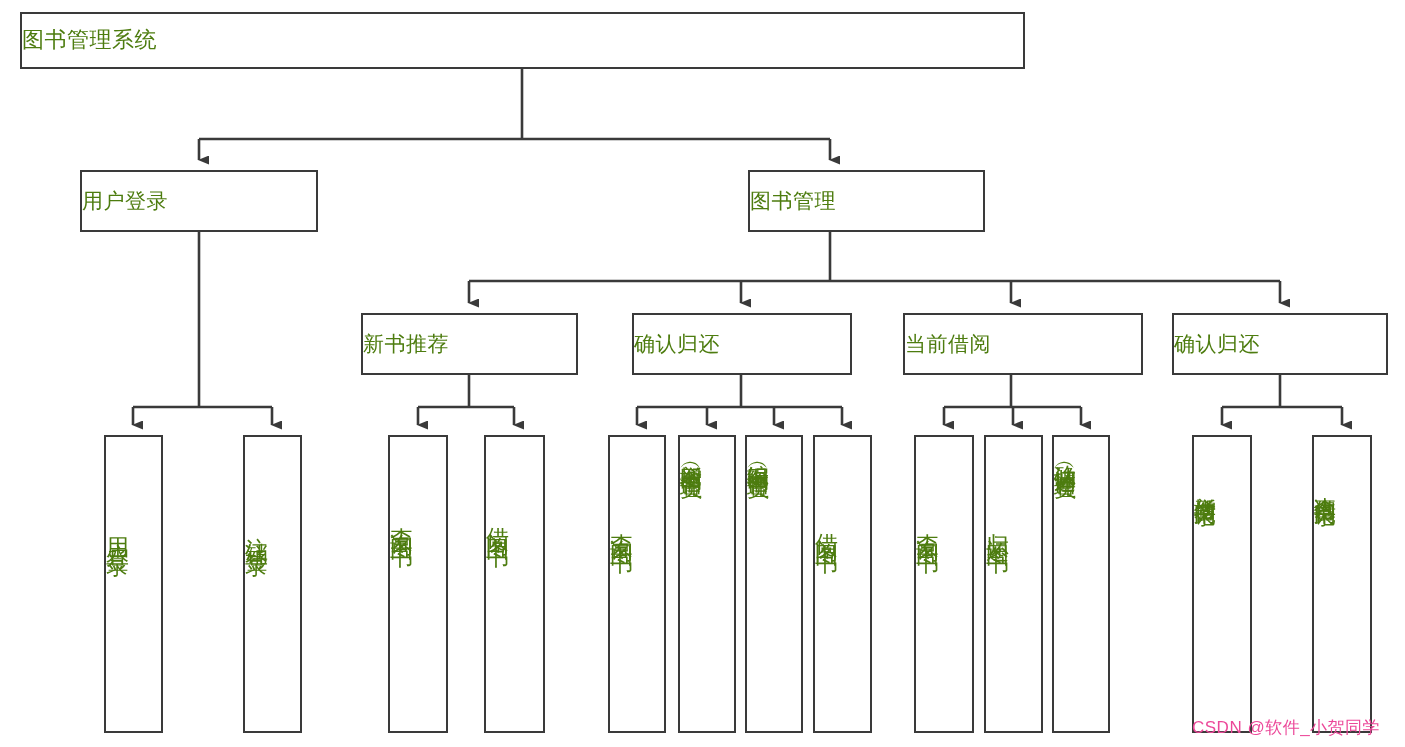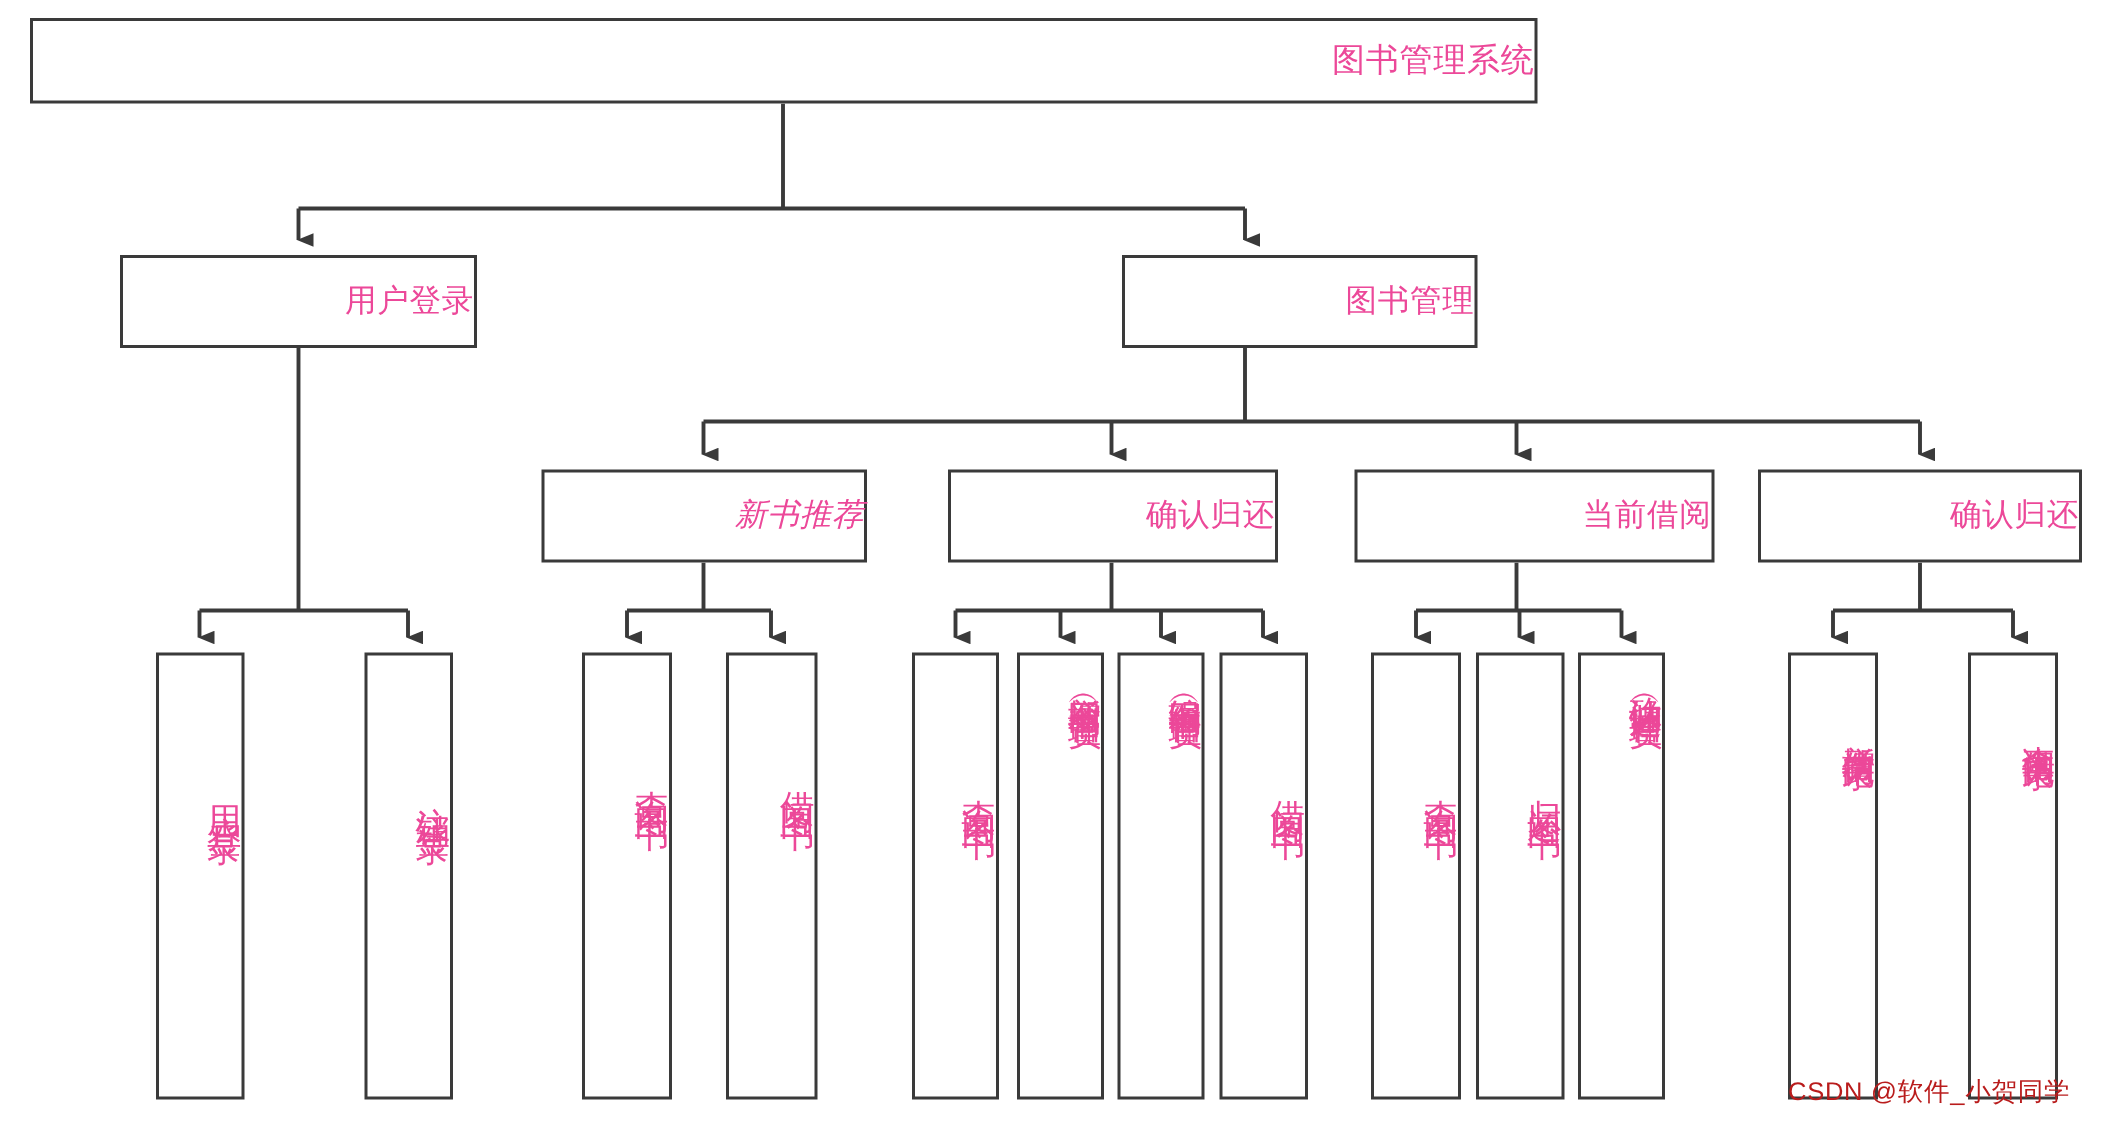--- a/index.html
+++ b/index.html
@@ -25,22 +25,22 @@
     width: 1405px;
     height: 747px;
   }
   .node {
     position: absolute;
     box-sizing: border-box;
     background: #ffffff;
     border: 2px solid #3a3a3a;
     display: flex;
     align-items: center;
-    justify-content: flex-end;
-    color: #ec4899;
+    justify-content: flex-start;
+    color: #4d7c0f;
   }
   .node-label {
     display: block;
     line-height: 1.12;
     text-align: center;
     white-space: nowrap;
   }
   
   .h-node .node-label {
     font-size: 21px;
@@ -63,21 +63,21 @@
     white-space: nowrap;
     text-align: left;
   }
   .v-node.tall-text .node-label {
     font-size: 22px;
     letter-spacing: 2px;
   }
   .watermark {
     position: absolute;
     font-size: 17px;
-    color: #b91c1c;
+    color: #ec4899;
     white-space: nowrap;
     letter-spacing: 0.5px;
   }
 </style>
 </head>
 <body>
 
 <div id="canvas">
 
   <svg id="connectors" viewBox="0 0 1405 747" xmlns="http://www.w3.org/2000/svg">
@@ -135,21 +135,21 @@
     <span class="node-label">图书管理系统</span>
   </div>
 
   <div class="node h-node" style="left:80px; top:170px; width:238px; height:62px;">
     <span class="node-label">用户登录</span>
   </div>
   <div class="node h-node" style="left:711px; top:170px; width:237px; height:62px;margin-left:37px;">
     <span class="node-label">图书管理</span>
   </div>
 
-  <div class="node h-node" style="left:361px; top:313px; width:217px; height:62px;font-style:italic;">
+  <div class="node h-node" style="left:361px; top:313px; width:217px; height:62px;">
     <span class="node-label">新书推荐</span>
   </div>
   <div class="node h-node" style="left:632px; top:313px; width:220px; height:62px;">
     <span class="node-label">确认归还</span>
   </div>
   <div class="node h-node" style="left:903px; top:313px; width:240px; height:62px;">
     <span class="node-label">当前借阅</span>
   </div>
   <div class="node h-node" style="left:1172px; top:313px; width:216px; height:62px;">
     <span class="node-label">确认归还</span>

